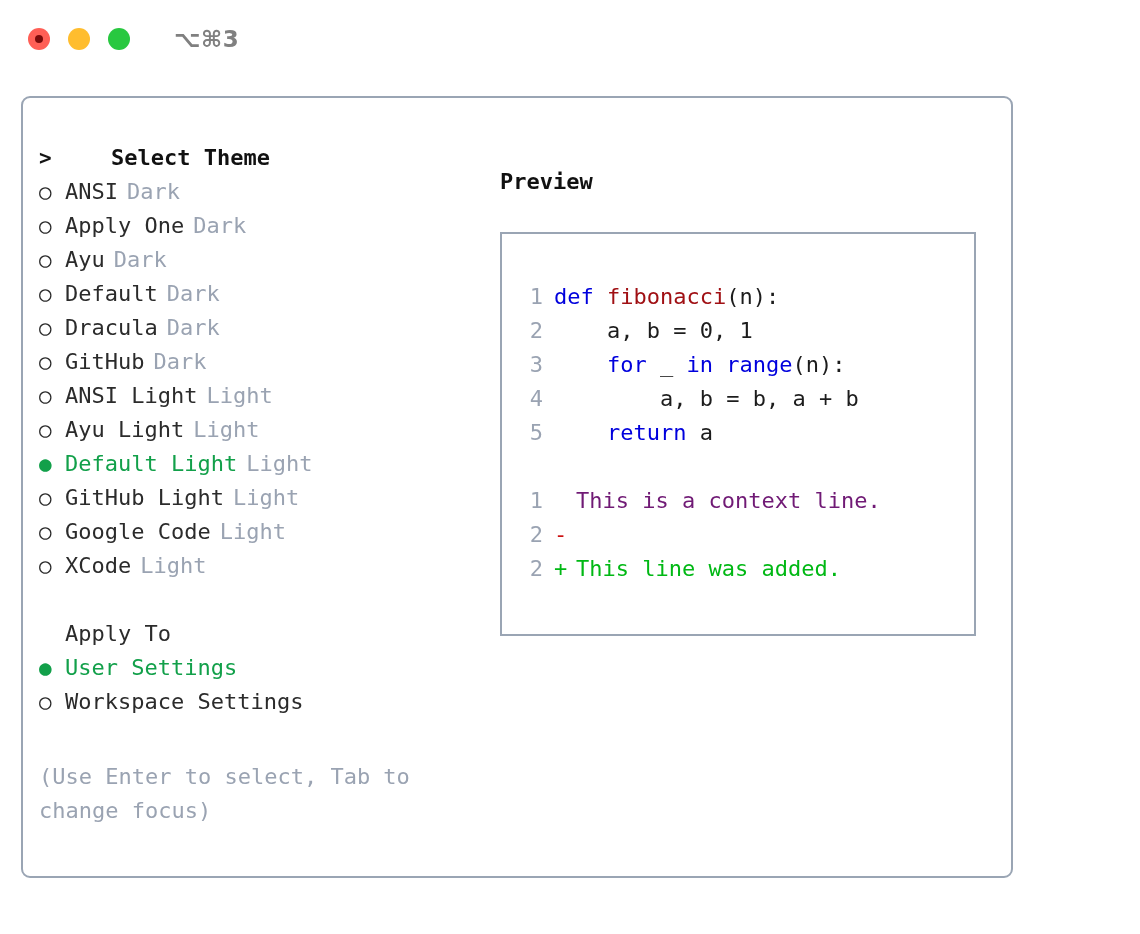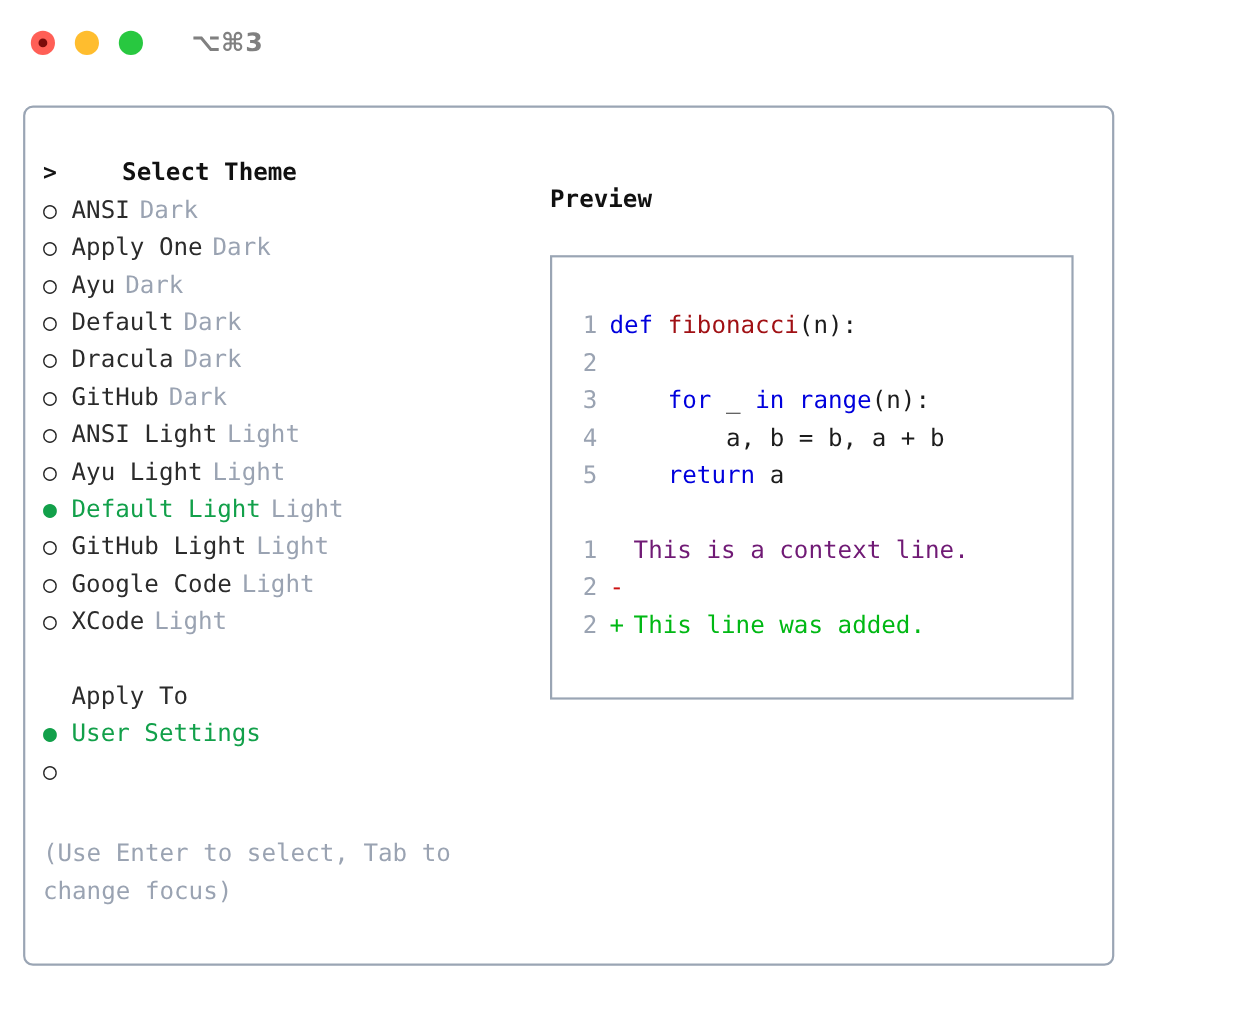--- a/index.html
+++ b/index.html
@@ -294,39 +294,41 @@
           <span class="label">Apply To</span>
         </div>
 
         <div class="row selected">
           <span class="marker radio-on">●</span>
           <span class="label">User Settings</span>
         </div>
 
         <div class="row">
           <span class="marker">○</span>
+          <span class="label">Workspace Settings</span>
         </div>
       </div>
 
       <div id="hint-text">(Use Enter to select, Tab to change focus)</div>
 
       <div id="preview-panel">
         <div id="preview-title">Preview</div>
 
         <div id="preview-box">
 
           <div class="code-line">
             <span class="lineno">1</span>
             <span class="tok-kw">def </span>
             <span class="tok-fn">fibonacci</span>
             <span class="tok-plain">(n):</span>
           </div>
 
           <div class="code-line">
             <span class="lineno">2</span>
+            <span class="tok-plain">    a, b = 0, 1</span>
           </div>
 
           <div class="code-line">
             <span class="lineno">3</span>
             <span class="tok-plain">    </span>
             <span class="tok-kw">for</span>
             <span class="tok-plain"> _ </span>
             <span class="tok-kw">in range</span>
             <span class="tok-plain">(n):</span>
           </div>

